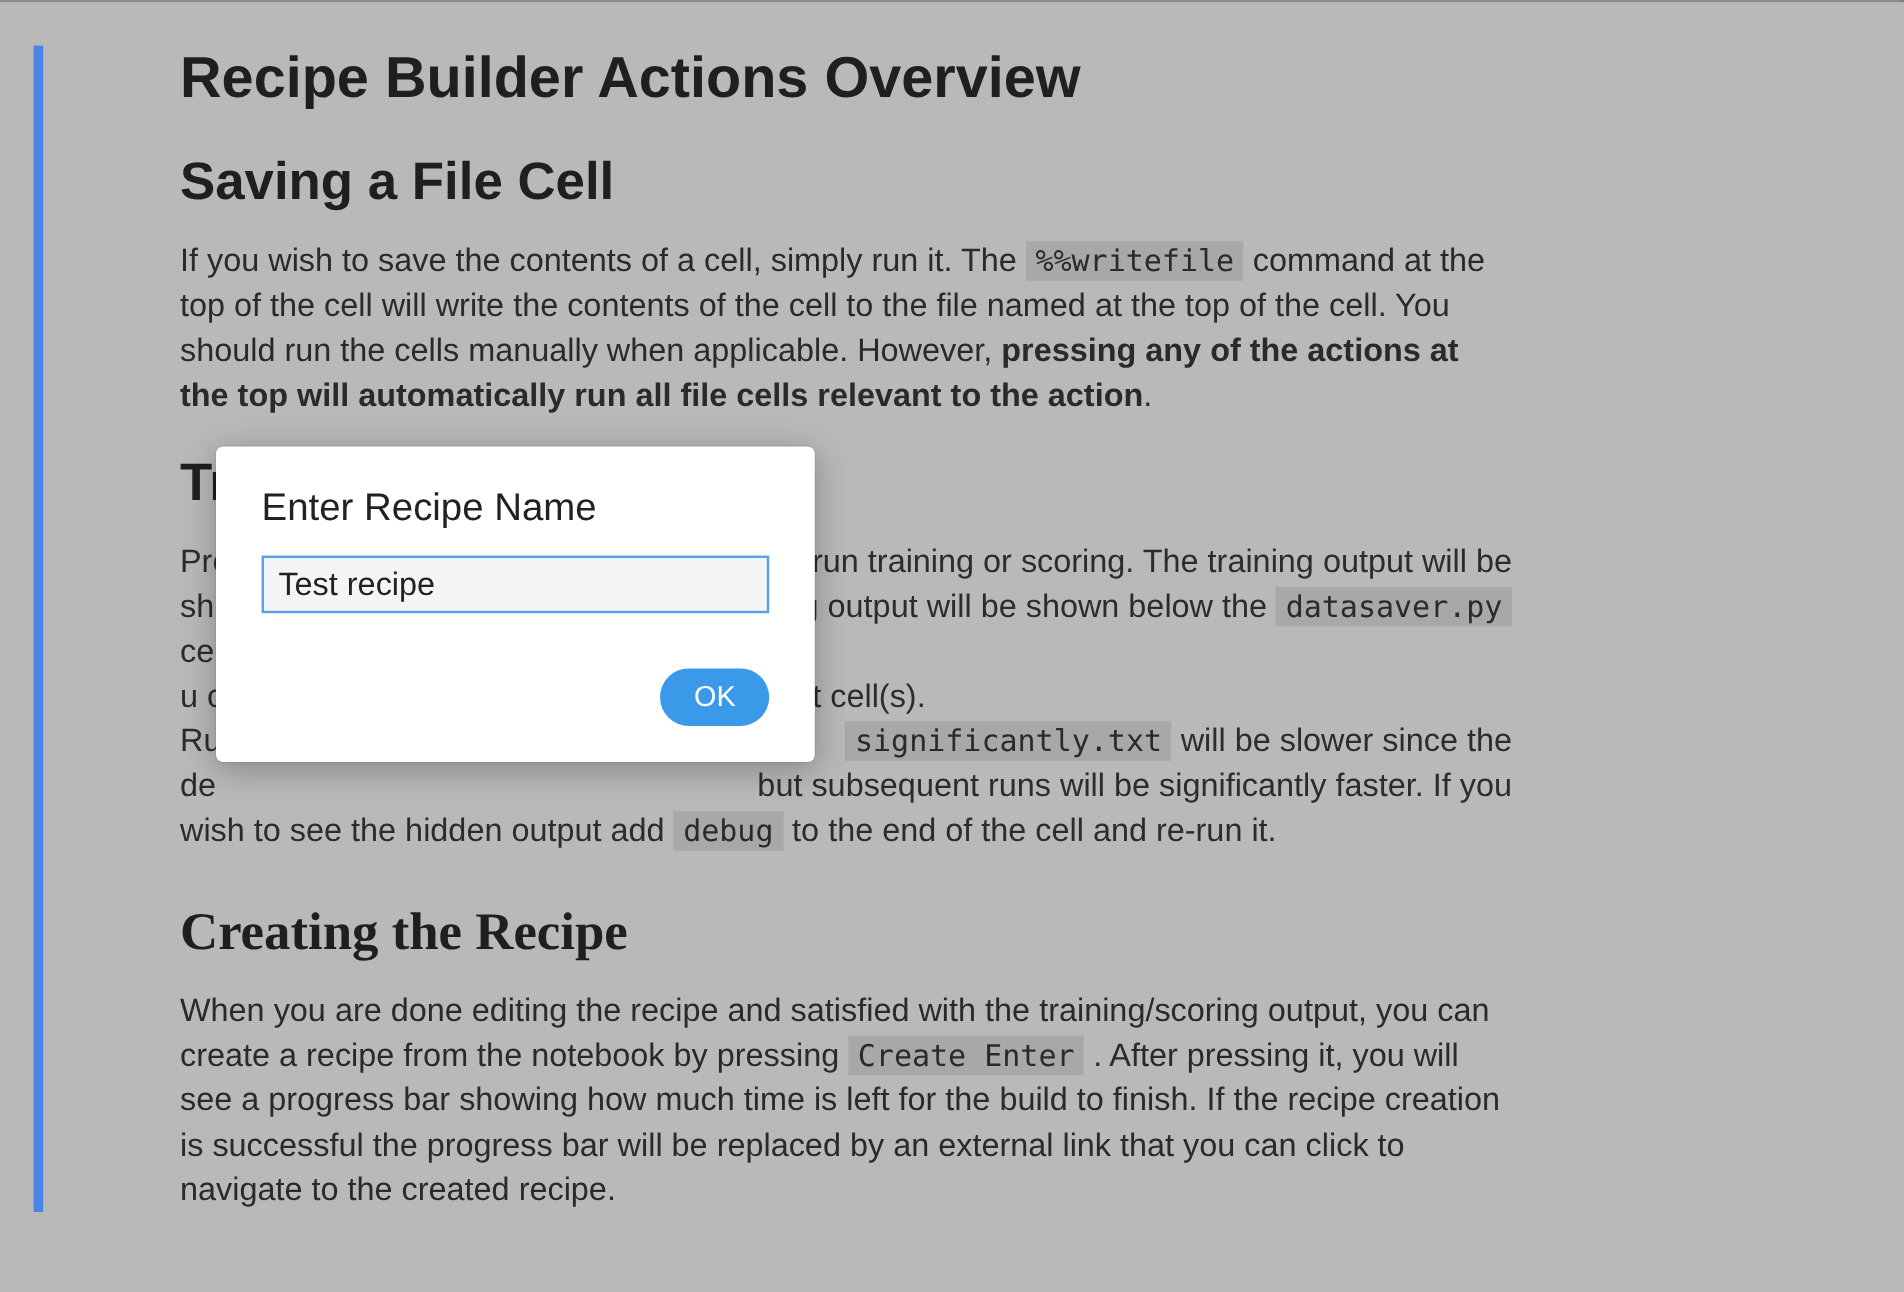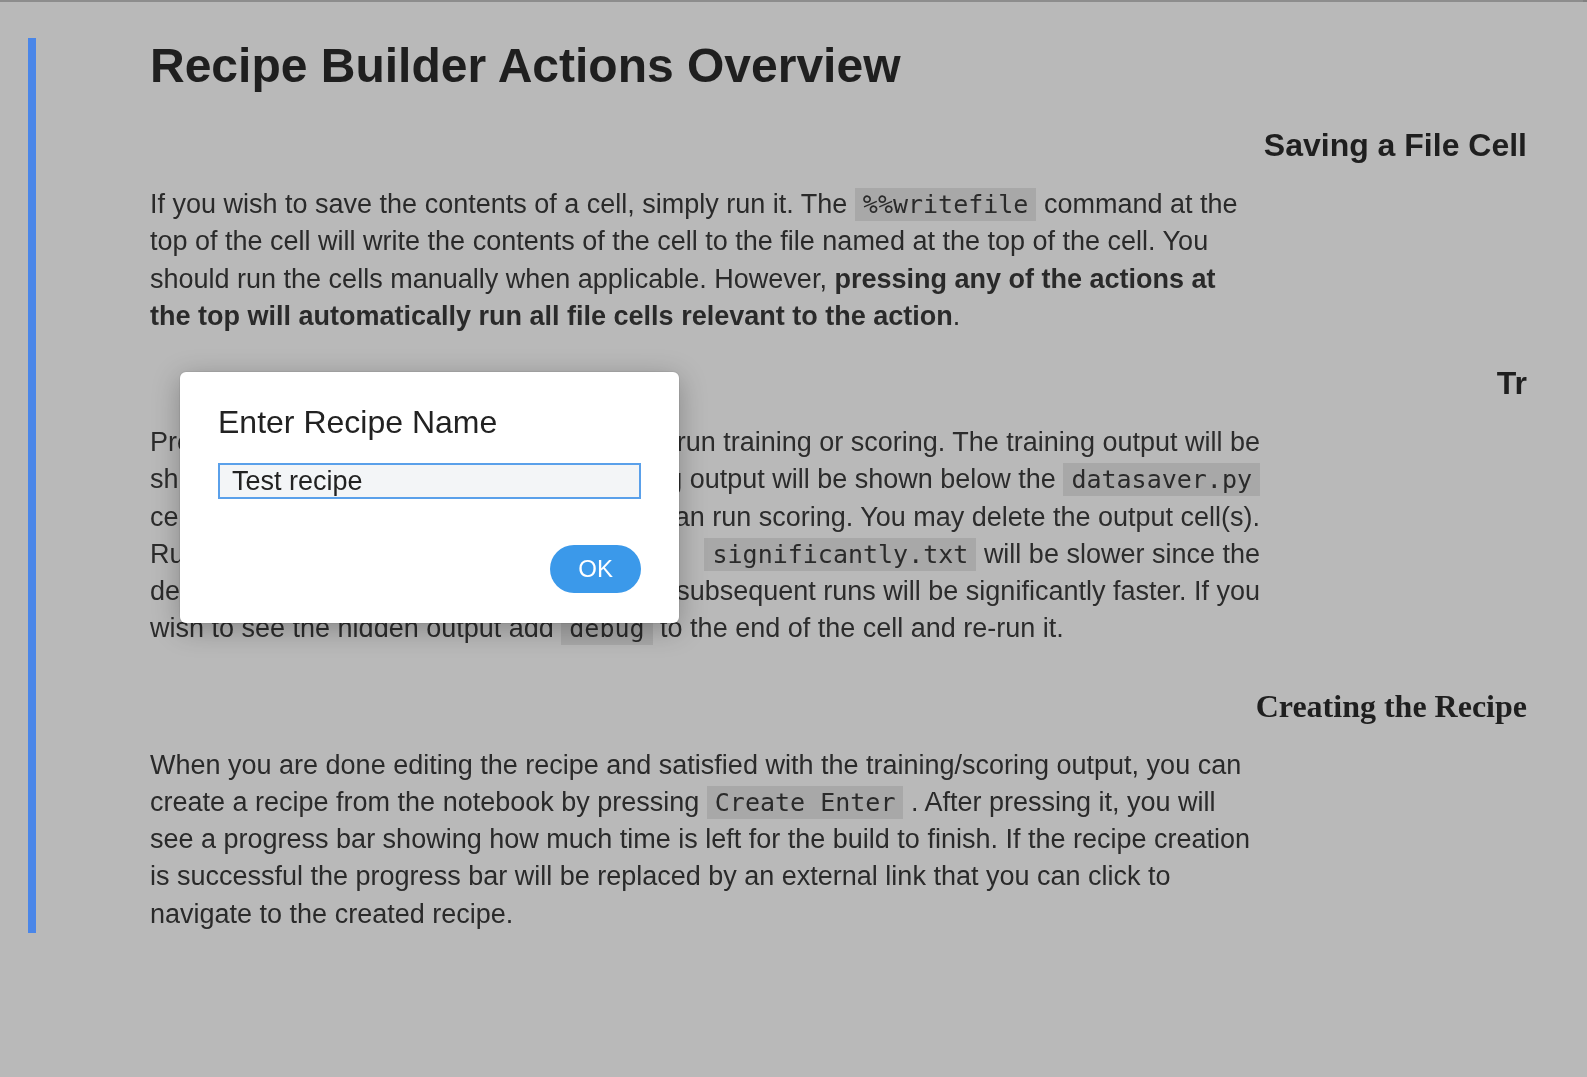--- a/index.html
+++ b/index.html
@@ -34,25 +34,24 @@
       width: 8px;
       background: #4a86e8;
     }
     h1 {
       font-size: 48px;
       font-weight: 700;
       margin: 8px 0 34px 0;
       color: #1f1f1f;
     }
     h2 {
-      font-size: 32px;
+      font-size: 44px;
       font-weight: 700;
       margin: 30px 0 22px 0;
       color: #1f1f1f;
-      text-align: right;
     }
     p {
       font-size: 27px;
       line-height: 1.38;
       color: #2a2a2a;
       margin-bottom: 16px;
       max-width: 1110px;
     }
     code.inline {
       font-family: ui-monospace, SFMono-Regular, Menlo, Monaco, Consolas, monospace;
@@ -76,21 +75,21 @@
       padding: 32px 38px 30px 38px;
     }
     .dialog-title {
       font-size: 32px;
       font-weight: 500;
       color: #222;
       margin-bottom: 22px;
     }
     .dialog-input {
       width: 100%;
-      height: 36px;
+      height: 48px;
       border: 2px solid #5aa0ea;
       background: #f3f5f7;
       font-size: 27px;
       padding: 4px 12px;
       outline: none;
       color: #222;
       font-family: inherit;
     }
     .dialog-actions {
       display: flex;
@@ -156,21 +155,21 @@
       </div>
 
       <div style="display:flex; justify-content:space-between;">
         <span>sh</span>
         <span>
           <span>ng output will be shown below the </span>
           <code class="inline">datasaver.py</code>
         </span>
       </div>
 
-      <div style="display:flex; justify-content:space-between;">
+      <div style="display:flex; justify-content:space-between;flex-direction:column;">
         <span>ce</span>
         <span>u can run scoring. You may delete the output cell(s).</span>
       </div>
 
       <div style="display:flex; justify-content:space-between;">
         <span>Ru</span>
         <span>
           <code class="inline">significantly.txt</code>
           <span> will be slower since the</span>
         </span>

